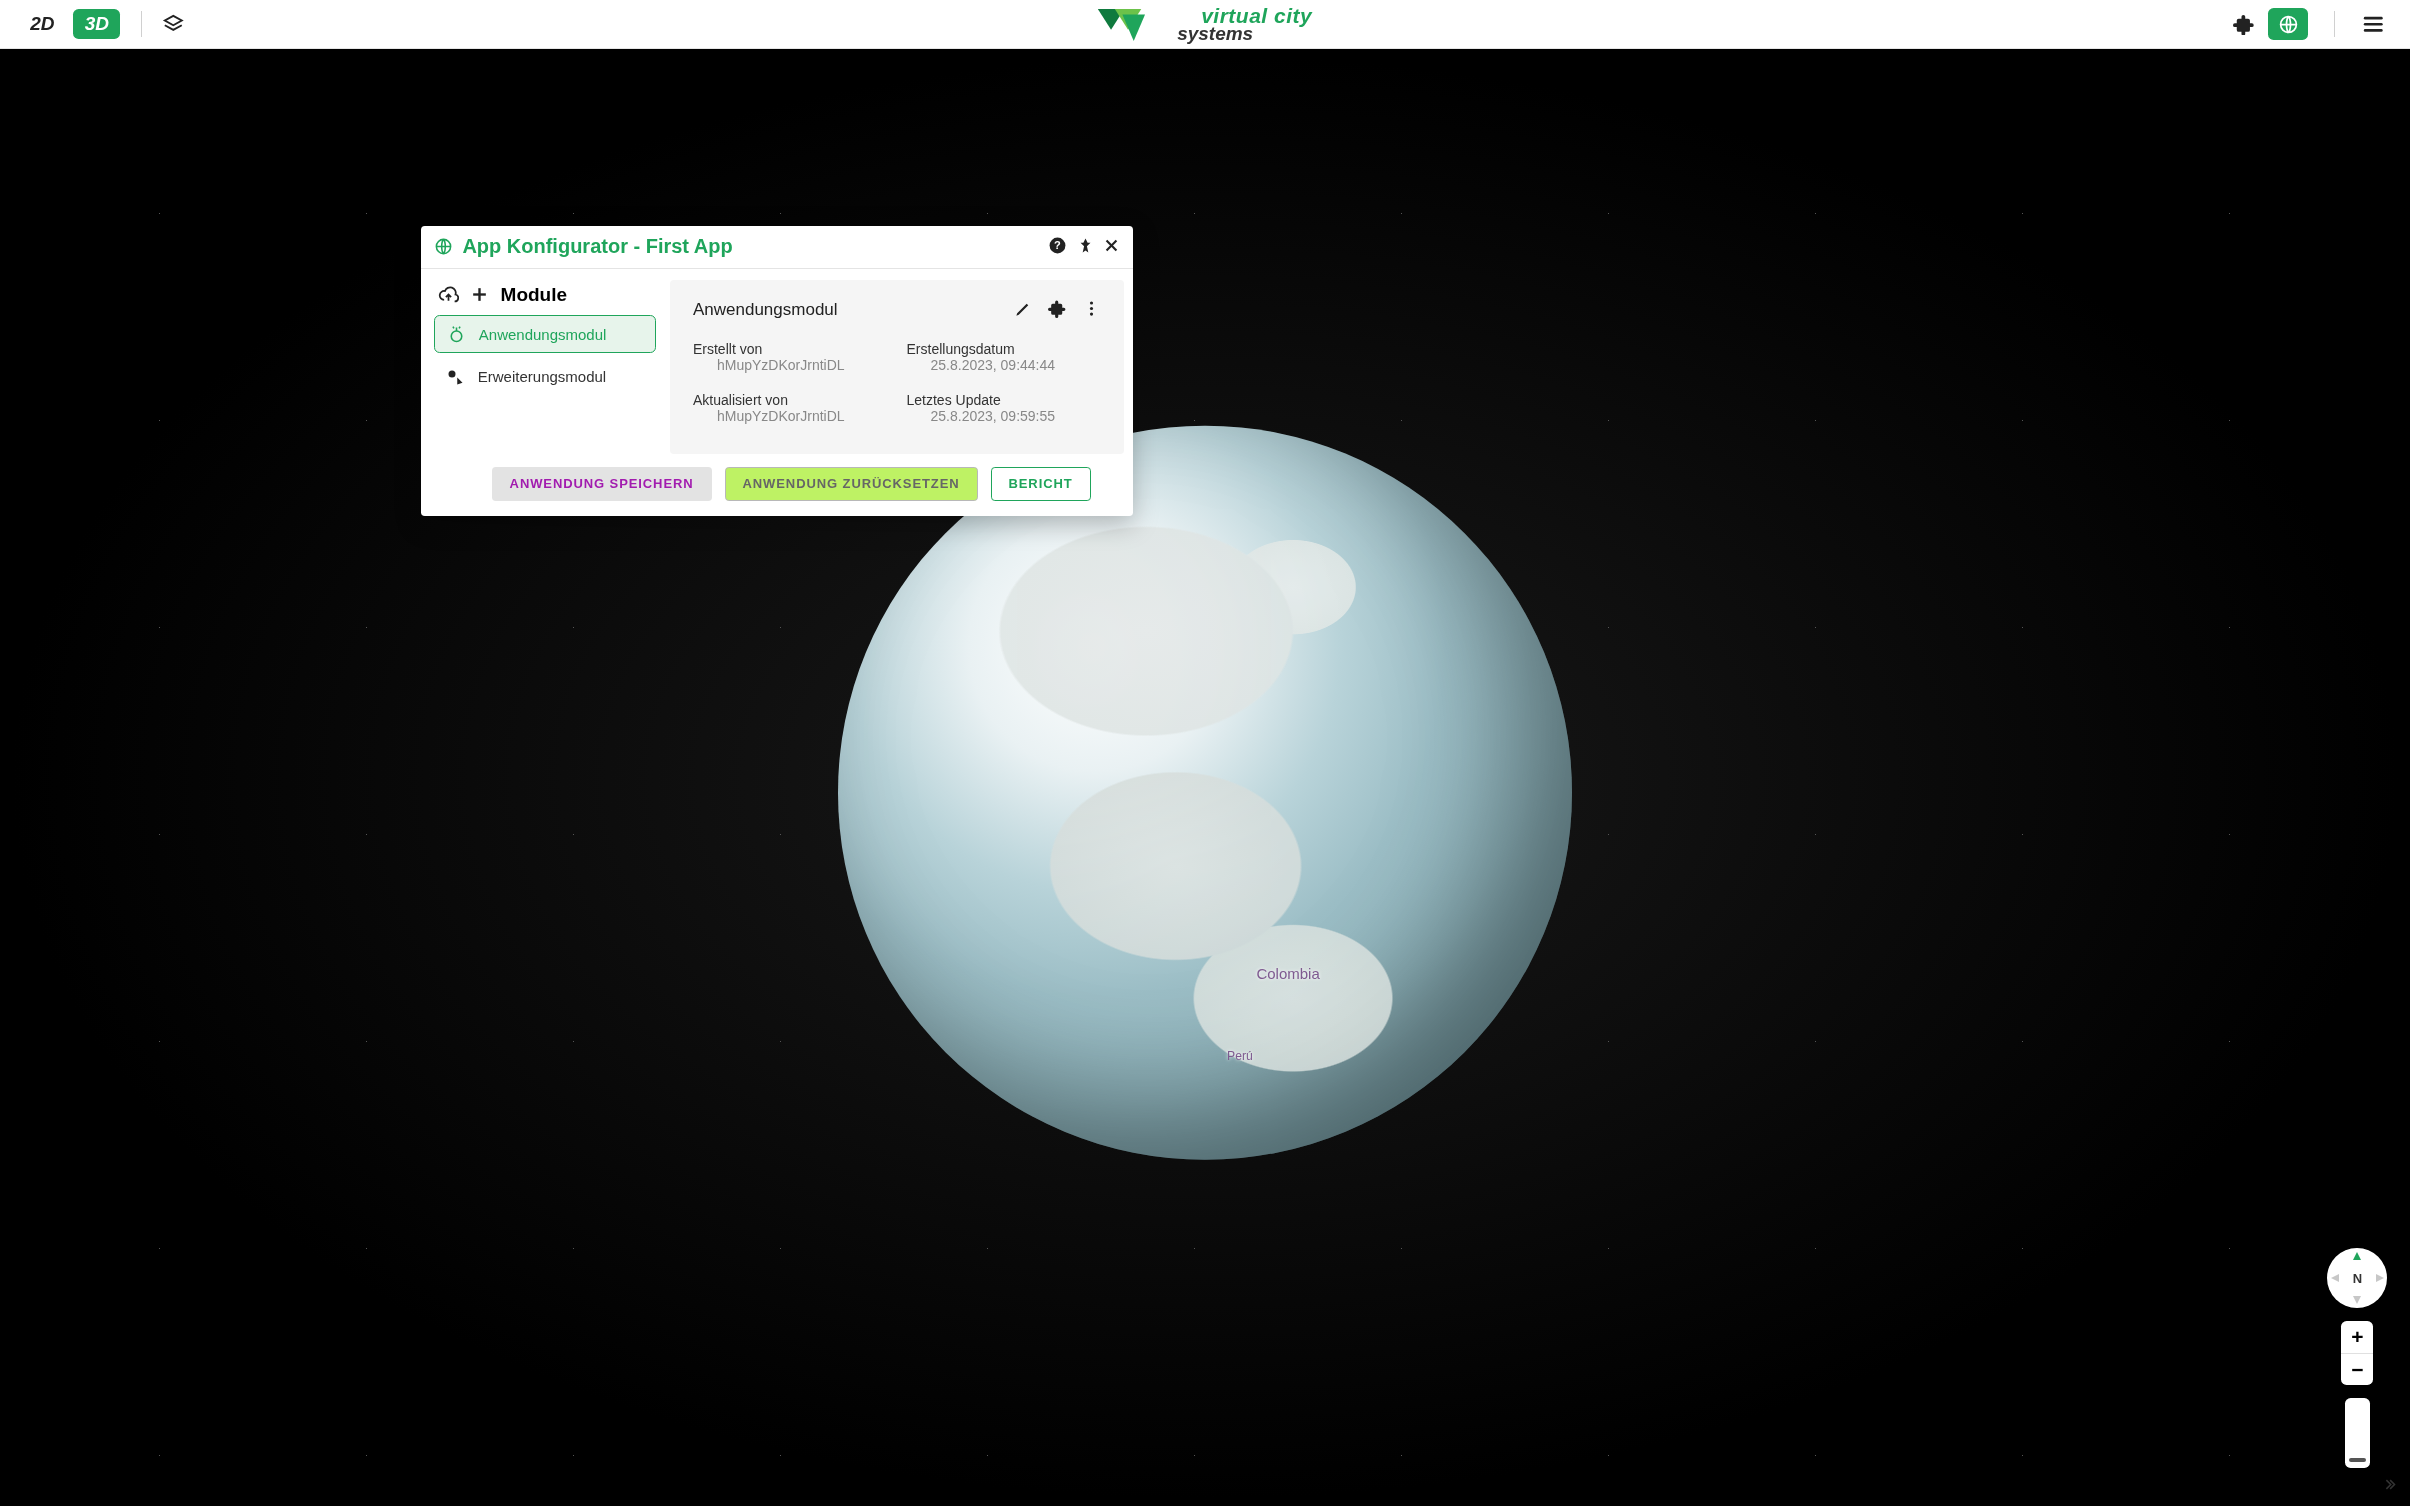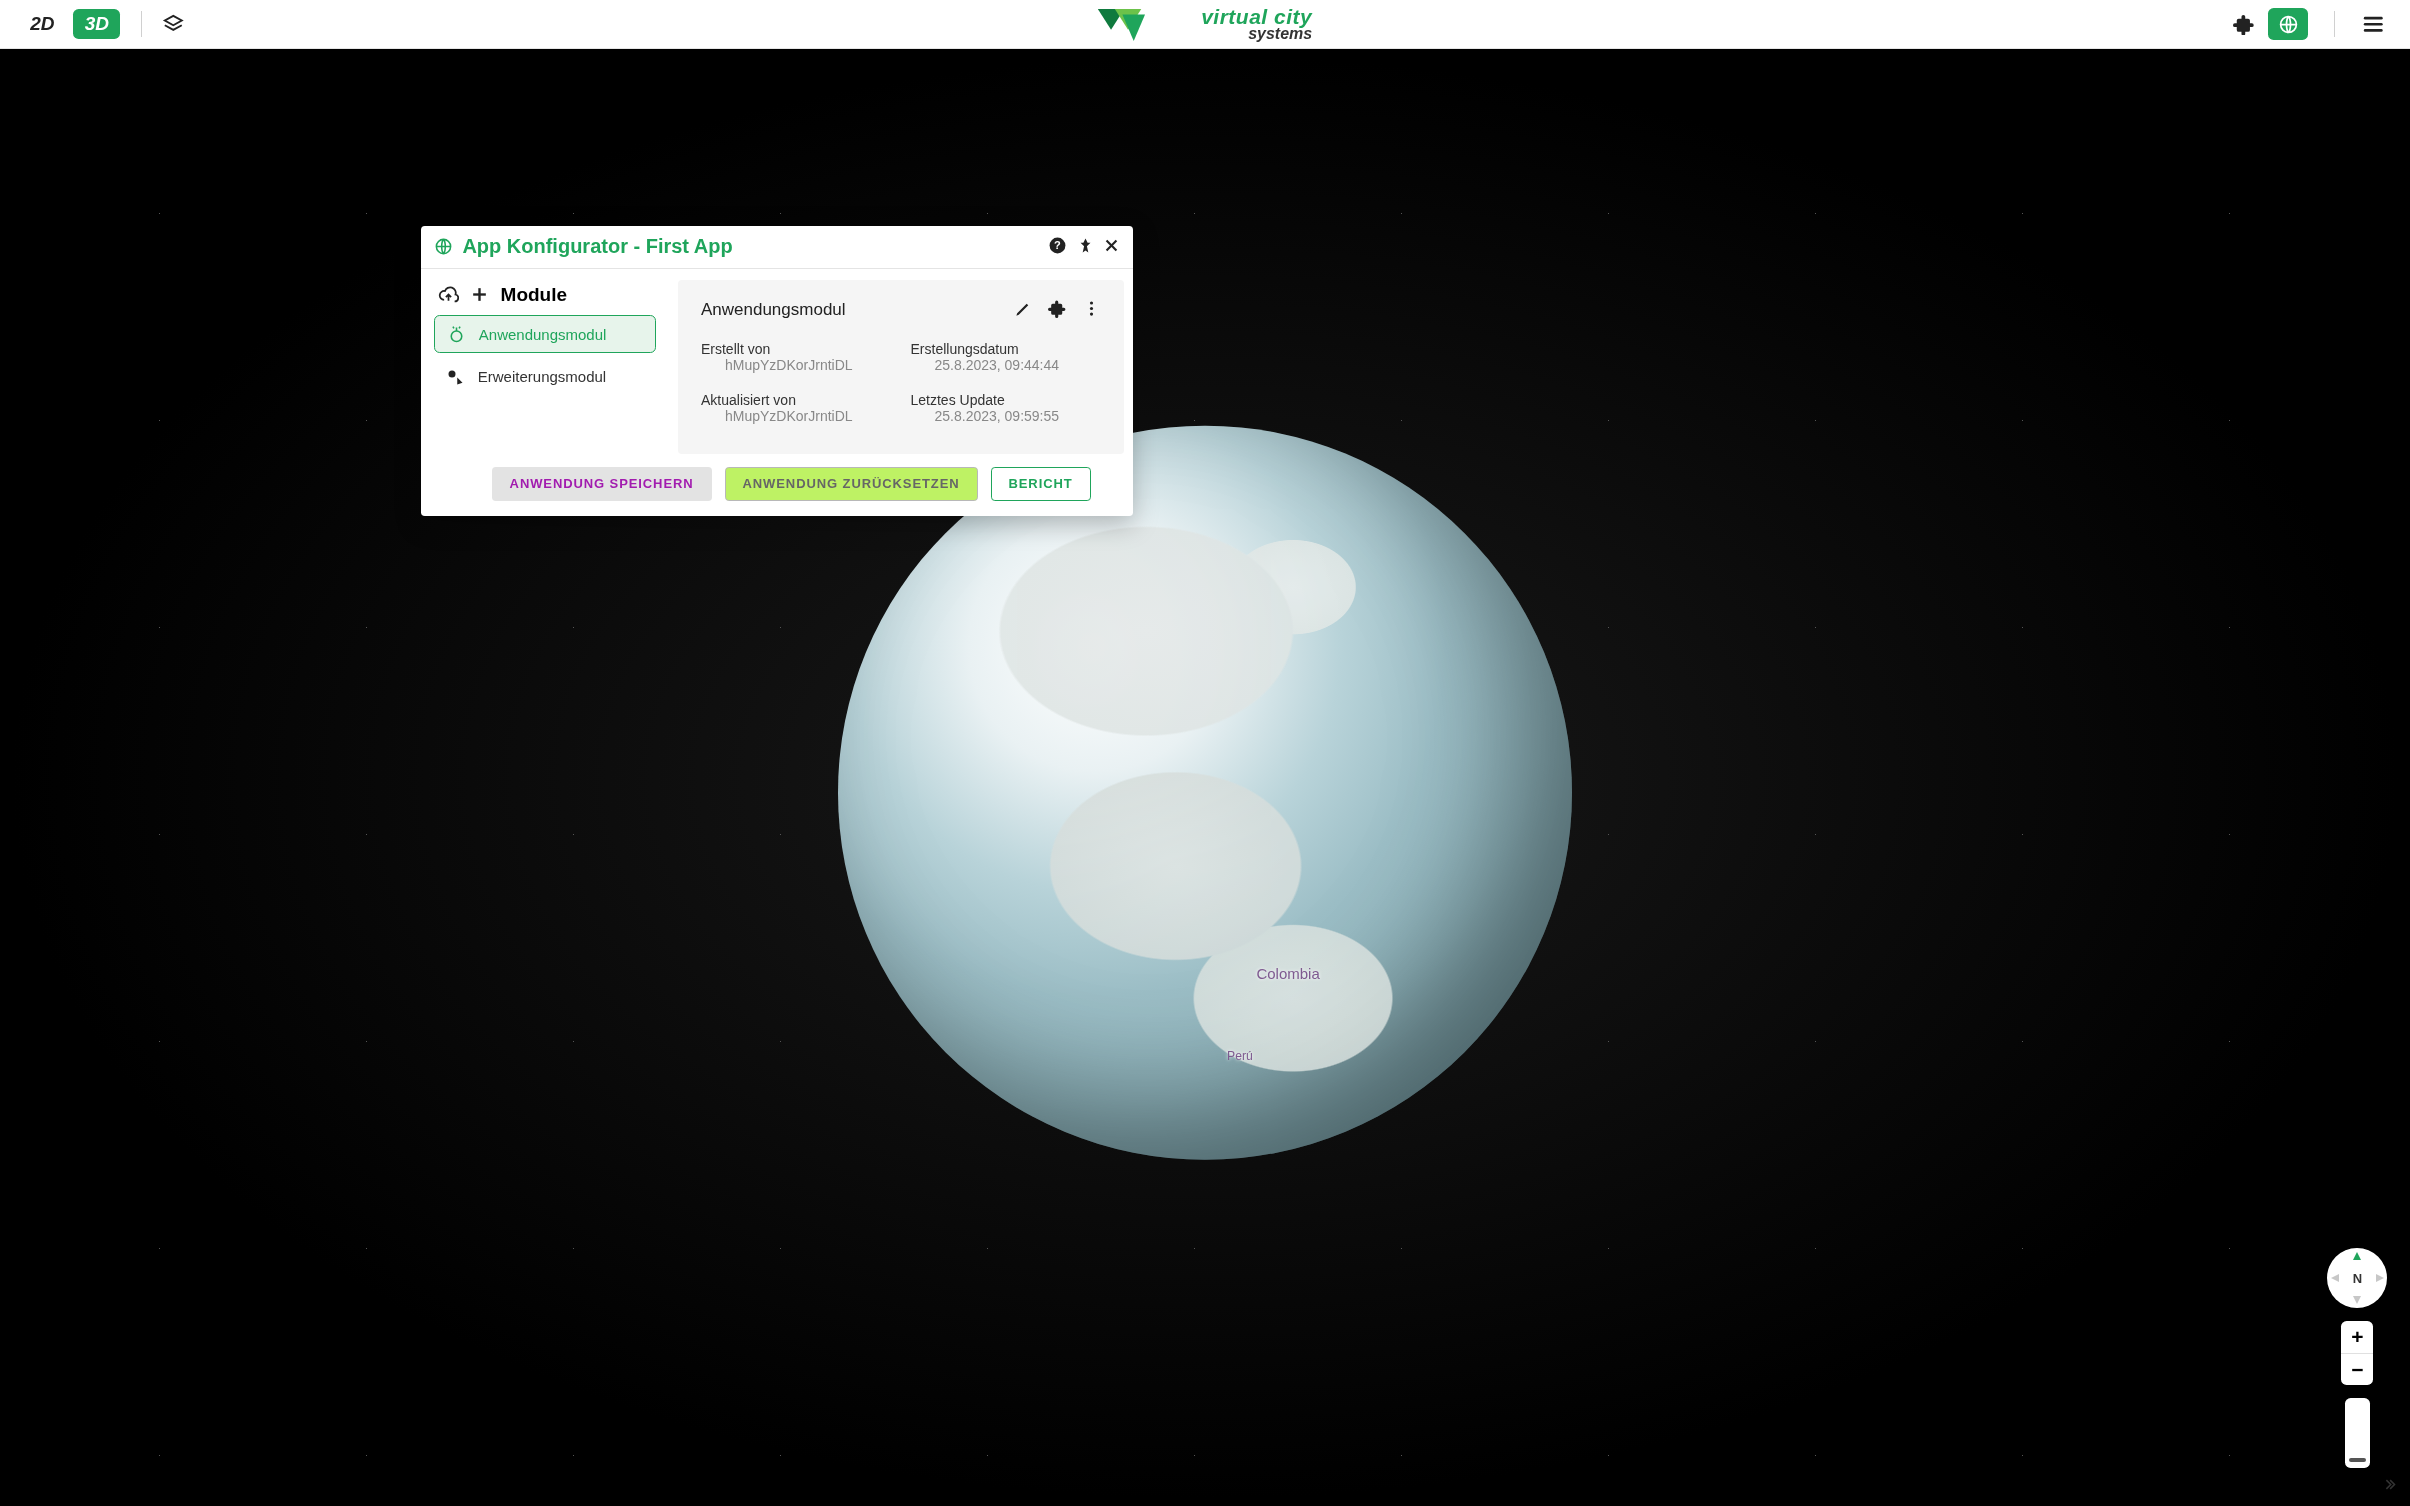--- a/index.html
+++ b/index.html
@@ -22,21 +22,21 @@
   .dim-btn.active   { background: #1fa55b; color: #fff; }
   .vdiv { width: 0.9px; height: 26px; background: #d0d0d0; margin: 0 13px; }
   .icon-btn { cursor: pointer; display: inline-flex; align-items: center; justify-content: center; }
 
   .topbar .center {
     position: absolute; left: 50%; transform: translateX(-50%);
     display: flex; align-items: center; gap: 11.3px;
   }
   .brand-text { line-height: 1; }
   .brand-text .l1 { color: #1fa55b; font-weight: 600; font-size: 21px; letter-spacing: 0.5px; margin-left: 24px; }
-  .brand-text .l2 { color: #333; font-weight: 700; font-size: 16px; margin-top: -1.9px; text-align: right; }
+  .brand-text .l2 { color: #333; font-weight: 700; font-size: 19px; margin-top: -1.9px; }
 
   .topbar .right { margin-left: auto; display: flex; align-items: center; gap: 13px; padding-right: 24.5px; }
   .globe-btn { background: #1fa55b; border-radius: 5.6px; padding: 5.6px 9.4px; }
   .globe-btn svg path { stroke: #fff; }
 
   
   .canvas {
     position: absolute; inset: 49px 0 0 0;
     background: radial-gradient(#1a1a1a 0%, #000 70%);
     overflow: hidden;
@@ -83,21 +83,21 @@
     box-shadow: 0 7.5px 26px rgba(0,0,0,.25);
     z-index: 60; display: flex; flex-direction: column;
   }
   .dialog-header {
     display: flex; align-items: center; gap: 9.4px;
     padding: 9.4px 13px; border-bottom: 0.9px solid #e4e4e4;
   }
   .dialog-title { color: #1fa55b; font-weight: 700; font-size: 20px; flex: 1; }
   .dialog-header .hicon { cursor: pointer; }
 
-  .dialog-body { display: flex; gap: 22px; padding: 11.3px 9.4px 0 9.4px; }
+  .dialog-body { display: flex; gap: 14px; padding: 11.3px 9.4px 0 9.4px; }
 
   .side-col { width: 226px; padding-left: 3.8px; }
   .side-head { display: flex; align-items: center; gap: 11.3px; margin: 3.8px 0 9.4px 3.8px; }
   .side-head .ttl { font-weight: 700; font-size: 19px; }
   .mod-item {
     display: flex; align-items: center; gap: 11.3px;
     padding: 7.5px 11.3px; border-radius: 5.6px; cursor: pointer; font-size: 15px;
   }
   .mod-item.active {
     background: #e7f4eb; border: 0.9px solid #1fa55b; color: #1fa55b;

